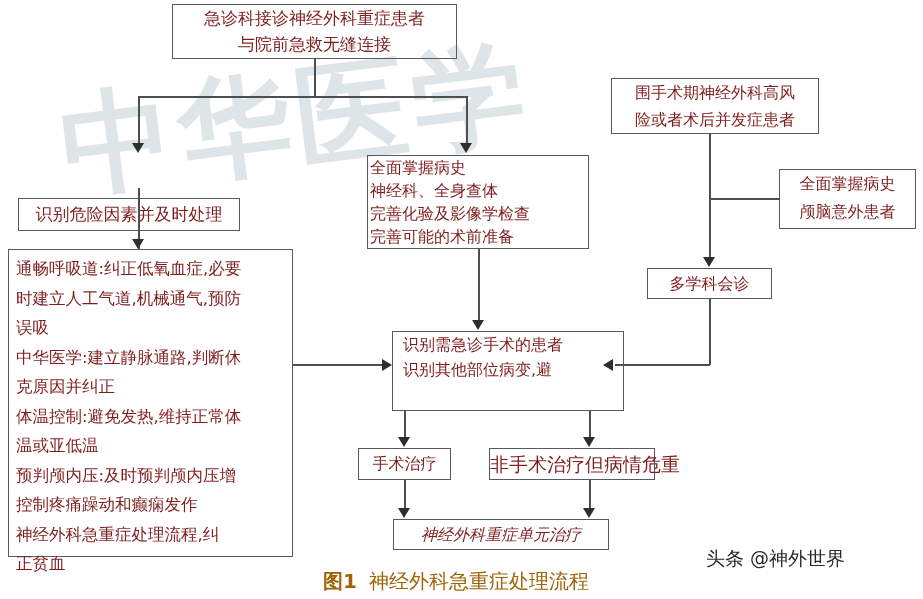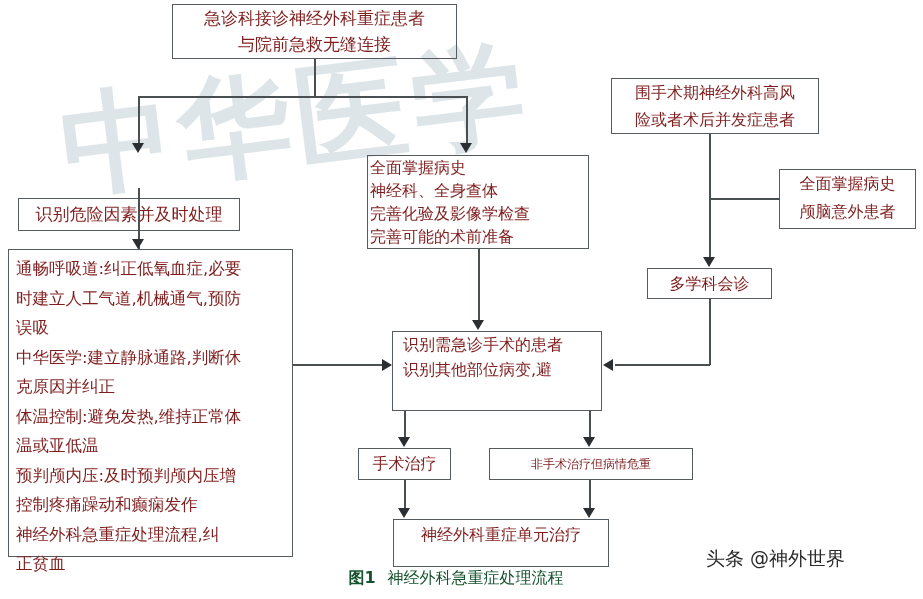--- a/index.html
+++ b/index.html
@@ -67,30 +67,30 @@
 
   .n-other { left: 779px; top: 169px; width: 137px; height: 60px; font-size: 16px; }
   .n-other .line { line-height: 28px; }
 
   .n-mdt { left: 647px; top: 268px; width: 125px; height: 31px; font-size: 16px; }
   .n-mdt .line { line-height: 29px; }
 
   .n-left-big { left: 8px; top: 249px; width: 285px; height: 308px; font-size: 16.5px; padding: 4px 6px 4px 7px; }
   .n-left-big .line { line-height: 29.5px; }
 
-  .n-identify { left: 392px; top: 331px; width: 210px; height: 80px; font-size: 16px; padding-left: 10px; }
+  .n-identify { left: 392px; top: 331px; width: 232px; height: 80px; font-size: 16px; padding-left: 10px; }
   .n-identify .line { line-height: 25px; }
 
   .n-surg { left: 358px; top: 448px; width: 93px; height: 32px; font-size: 16px; }
   .n-surg .line { line-height: 30px; }
 
-  .n-nonsurg { left: 489px; top: 448px; width: 204px; height: 32px; font-size: 12px; }
+  .n-nonsurg { left: 489px; top: 448px; width: 166px; height: 32px; font-size: 19px; }
   .n-nonsurg .line { line-height: 30px; }
 
-  .n-nicu { left: 393px; top: 519px; width: 216px; height: 48px; font-size: 16px; }
+  .n-nicu { left: 393px; top: 519px; width: 216px; height: 31px; font-size: 16px; font-style: italic; }
   .n-nicu .line { line-height: 30px; }
 
   .conn {
     position: absolute;
     background: #4a4f52;
   }
   .vline { width: 1.5px; }
   .hline { height: 1.5px; }
   .arrow {
     position: absolute;
@@ -111,22 +111,22 @@
     border-top: 6px solid transparent;
     border-bottom: 6px solid transparent;
     border-right: 10px solid #2b2f31;
   }
   .caption {
     position: absolute;
     left: 0;
     top: 568px;
     width: 912px;
     text-align: center;
-    font-size: 16px;
-    color: #14532d;
+    font-size: 20px;
+    color: #a16207;
     font-family: "DejaVu Sans", "Liberation Sans", sans-serif;
   }
   .caption .fignum { font-weight: 700; margin-right: 12px; }
   .brandmark {
     position: absolute;
     left: 706px;
     top: 546px;
     font-size: 19px;
     color: #2a2a2a;
     font-family: "DejaVu Sans", "Liberation Sans", sans-serif;

